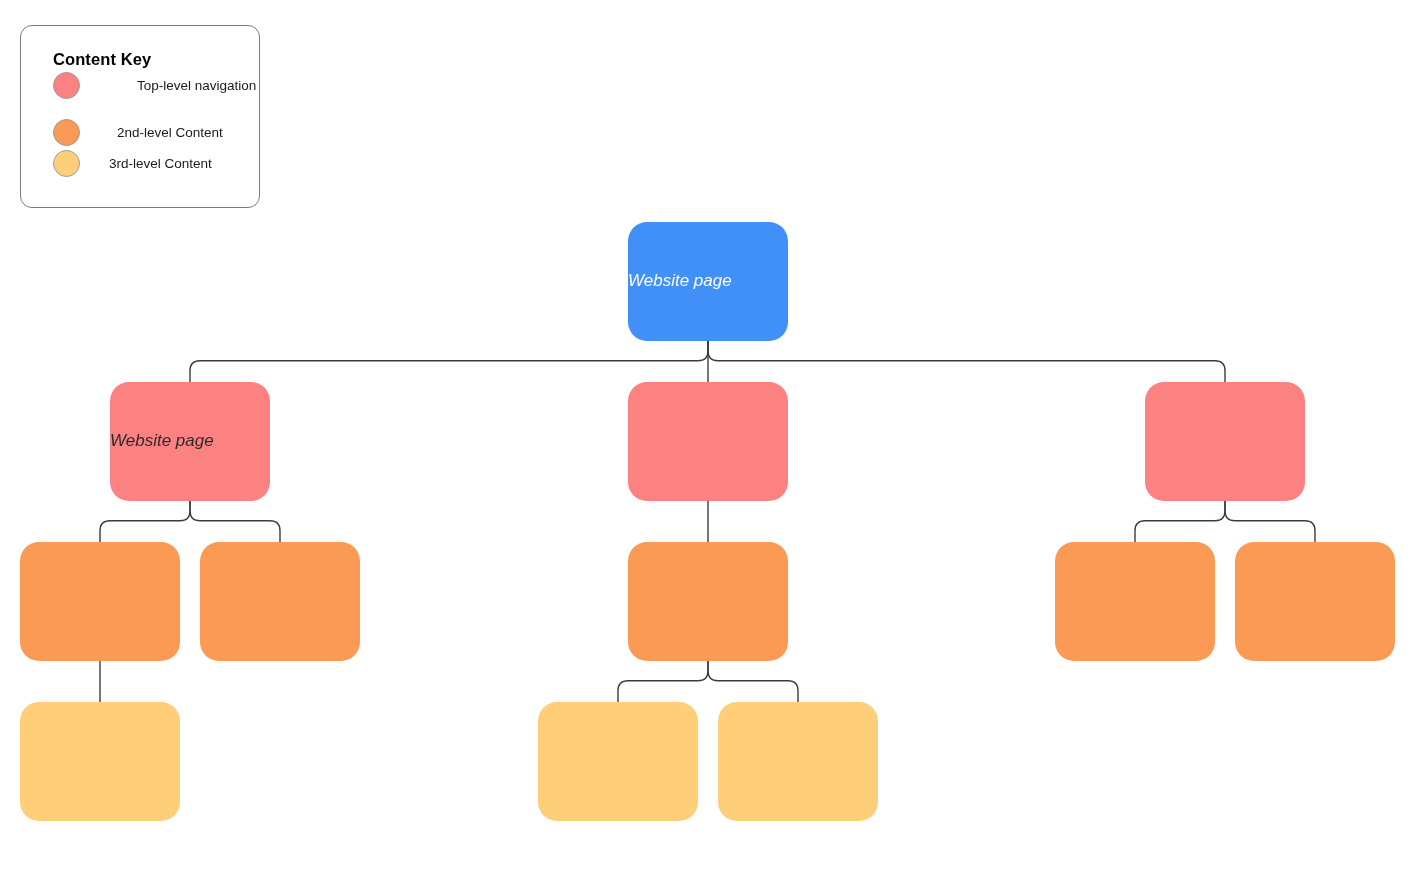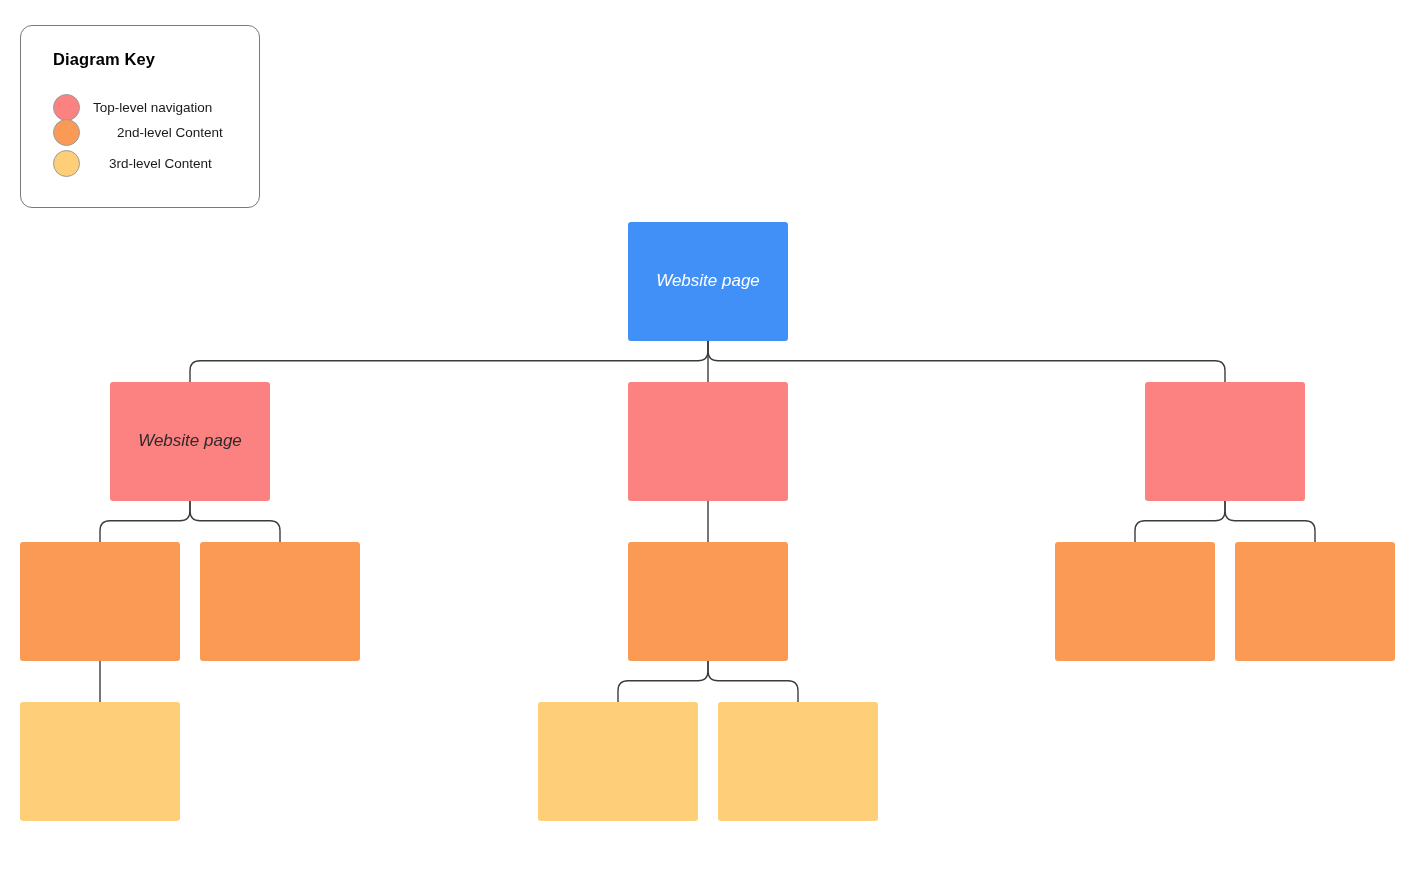--- a/index.html
+++ b/index.html
@@ -54,21 +54,21 @@
     color: #000000;
     letter-spacing: .1px;
   }
   .legend-row {
     position: absolute;
     left: 32px;
     height: 28px;
     display: flex;
     align-items: center;
   }
-  .legend-row.r0 { top: 67px; }
+  .legend-row.r0 { top: 45px; gap: 44px; }
   .legend-row.r1 { top: 92px; gap: 24px; }
   .legend-row.r2 { top: 123px; gap: 16px; }
   .legend-swatch {
     width: 27px;
     height: 27px;
     border-radius: 50%;
     border: 1px solid #9a9a9a;
     box-sizing: border-box;
     flex: 0 0 auto;
   }
@@ -76,24 +76,23 @@
     margin-left: 13px;
     font-size: 13.5px;
     color: #1a1a1a;
     white-space: nowrap;
   }
 
   
   .node {
     position: absolute;
     box-sizing: border-box;
-    border-radius: 3px;
+    border-radius: 19px;
     display: flex;
     align-items: center;
-    justify-content: center;
     font-style: italic;
     font-size: 17px;
     line-height: 1.2;
     text-align: center;
     user-select: none;
   }
   .node.root  { color: #ffffff; }
   .node.lvl1  { color: #2b2b2b; }
   .node.lvl2  { color: #2b2b2b; }
   .node.lvl3  { color: #2b2b2b; }
@@ -112,21 +111,21 @@
       <path d="M 190 501 L 190 510.67999999999995 Q 190 520.68 200 520.68 L 270 520.68 Q 280 520.68 280 530.68 L 280 542" fill="none" stroke="#3b3b3b" stroke-width="1.4" stroke-linecap="butt"></path>
       <path d="M 708 501 L 708 542" fill="none" stroke="#3b3b3b" stroke-width="1.4" stroke-linecap="butt"></path>
       <path d="M 1225 501 L 1225 510.67999999999995 Q 1225 520.68 1215 520.68 L 1145 520.68 Q 1135 520.68 1135 530.68 L 1135 542" fill="none" stroke="#3b3b3b" stroke-width="1.4" stroke-linecap="butt"></path>
       <path d="M 1225 501 L 1225 510.67999999999995 Q 1225 520.68 1235 520.68 L 1305 520.68 Q 1315 520.68 1315 530.68 L 1315 542" fill="none" stroke="#3b3b3b" stroke-width="1.4" stroke-linecap="butt"></path>
       <path d="M 100 661 L 100 702" fill="none" stroke="#3b3b3b" stroke-width="1.4" stroke-linecap="butt"></path>
       <path d="M 708 661 L 708 670.68 Q 708 680.68 698 680.68 L 628 680.68 Q 618 680.68 618 690.68 L 618 702" fill="none" stroke="#3b3b3b" stroke-width="1.4" stroke-linecap="butt"></path>
       <path d="M 708 661 L 708 670.68 Q 708 680.68 718 680.68 L 788 680.68 Q 798 680.68 798 690.68 L 798 702" fill="none" stroke="#3b3b3b" stroke-width="1.4" stroke-linecap="butt"></path>
     </svg>
 
   <div class="legend-box" style="border-color: rgb(122, 122, 122);">
-    <div class="legend-title">Diagram Key</div>
+    <div class="legend-title">Content Key</div>
 
     <div class="legend-row r0">
       <span class="legend-swatch" style="background: rgb(252, 129, 129);"></span>
       <span class="legend-label">Top-level navigation</span>
     </div>
 
     <div class="legend-row r1">
       <span class="legend-swatch" style="background: rgb(251, 154, 84);"></span>
       <span class="legend-label">2nd-level Content</span>
     </div>

